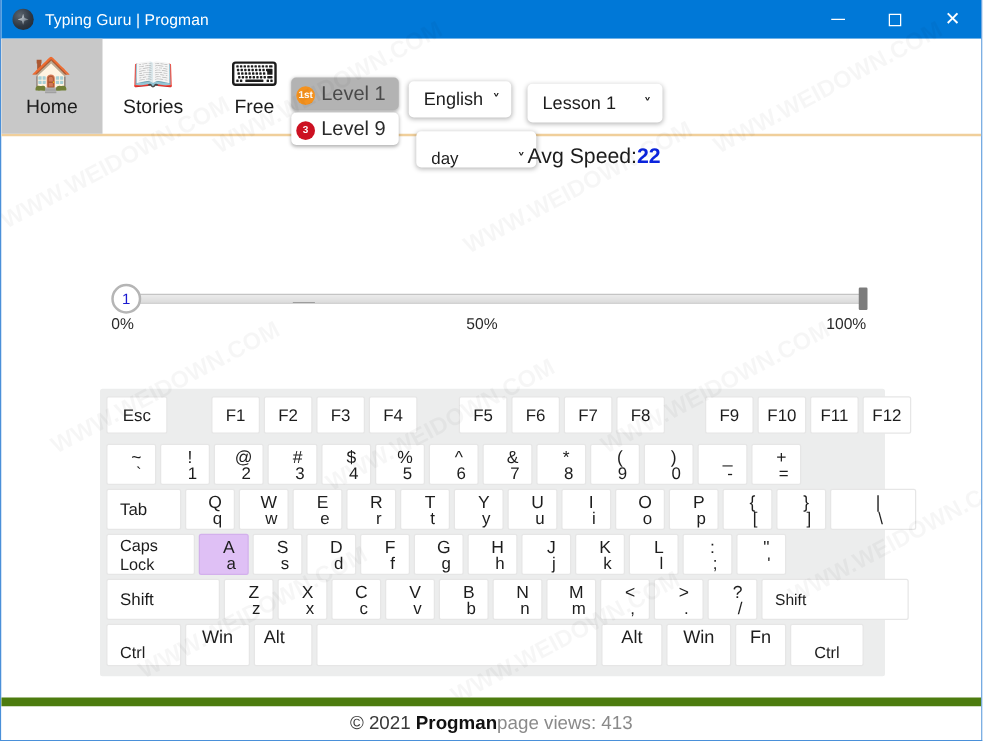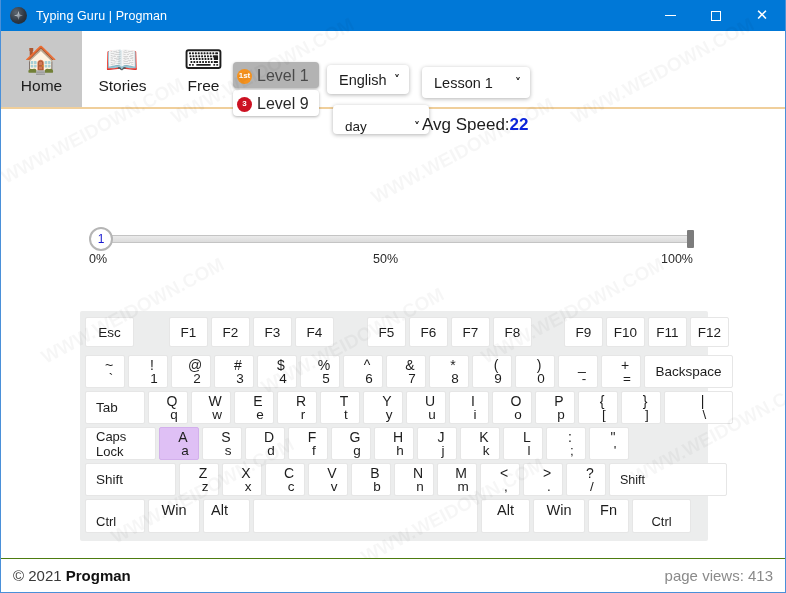--- a/index.html
+++ b/index.html
@@ -168,22 +168,22 @@
     margin-left:6px; font-size:13.5px;
   }
   .key.hl { background:#dfc0f5; border-color:#d3b0ec; }
   .key.twoline { flex-direction:column; gap:0px; justify-content:center; font-size:13px; line-height:15px; }
   .key.fk { height:30px; }
   .gap { flex:none; }
 
   
   .footer {
     position:absolute; left:0; right:0; bottom:0; height:34px;
-    background:#ffffff; border-top:1px solid #4d7c0f;
-    display:flex; align-items:center; justify-content:space-between;
+    background:#ffffff; border-top:7px solid #4d7c0f;
+    display:flex; align-items:center; justify-content:center;
     padding:0 12px;
   }
   .copy { font-size:15px; color:#3a3a3a; }
   .copy b { color:#111; font-weight:bold; }
   .views { font-size:15px; color:#8a8a8a; }
 
   
   .wm {
     position:absolute; inset:0; pointer-events:none; overflow:hidden;
   }
@@ -340,21 +340,20 @@
           <span class="lo">0</span>
         </div>
       <div class="key dual" style="width:40px">
           <span class="up">_</span>
           <span class="lo">-</span>
         </div>
       <div class="key dual" style="width:40px">
           <span class="up">+</span>
           <span class="lo">=</span>
         </div>
-      <div class="key" style="width:89px">Backspace</div>
     </div>
 
     <div class="krow">
       <div class="key" style="width:60px;justify-content:flex-start;padding-left:10px">Tab</div>
       <div class="key dual" style="width:40px">
           <span class="up">Q</span>
           <span class="lo">q</span>
         </div>
       <div class="key dual" style="width:40px">
           <span class="up">W</span>

